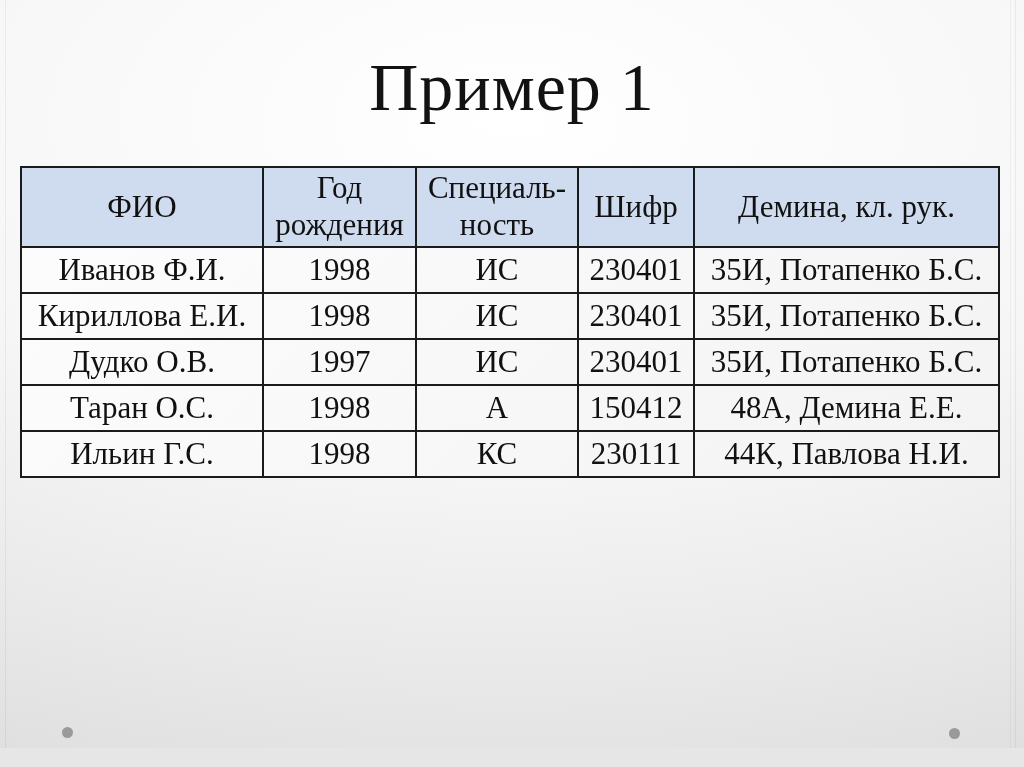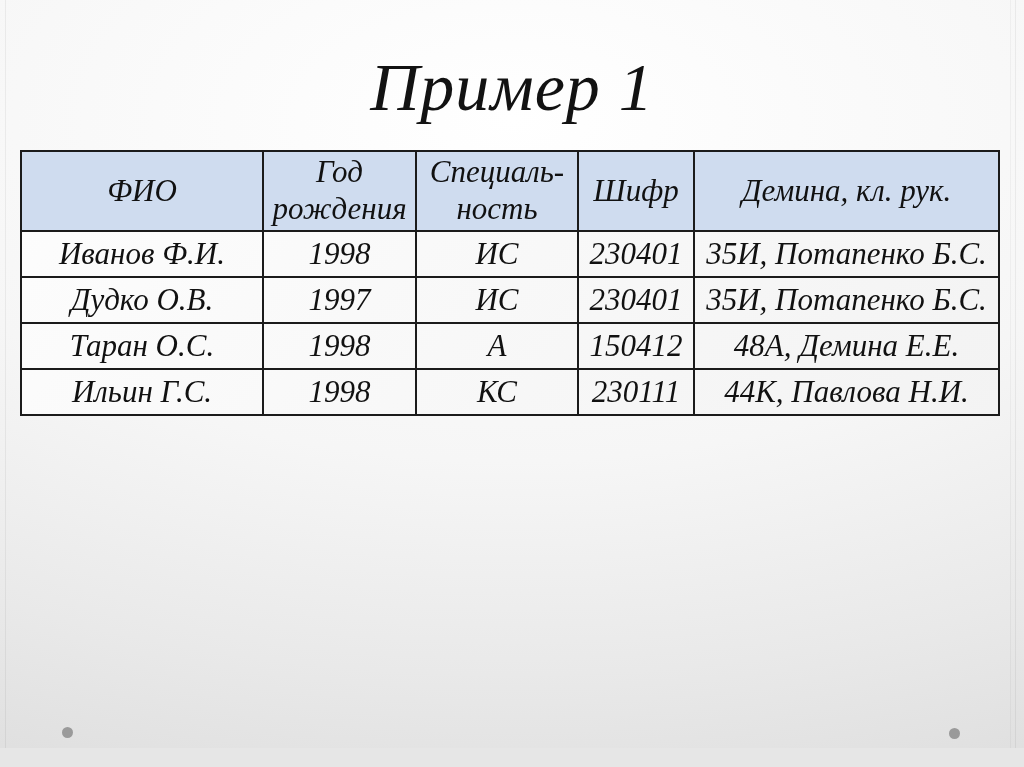--- a/index.html
+++ b/index.html
@@ -4,33 +4,32 @@
 <style>
   html,body { margin:0; padding:0; }
   body {
     width:1024px; height:767px; overflow:hidden;
     font-family:"Liberation Serif","DejaVu Serif",serif;
     background:#e6e6e6;
   }
   .slide {
     position:relative; width:1024px; height:748px;
     background:radial-gradient(130% 95% at 50% 16%, #ffffff 0%, #f6f6f6 48%, #e9e9e9 78%, #dedede 100%);
-    font-style:italic;
   }
   .frame-line { position:absolute; top:0; bottom:0; width:1px; background:rgba(0,0,0,0.055); }
   .frame-line.left  { left:5px; }
   .frame-line.right { right:8px; }
   .frame-line.right2 { right:13px; background:rgba(0,0,0,0.035); }
   .slide-title {
     position:absolute; top:52px; left:0; width:1024px;
     text-align:center; font-size:68px; line-height:1.05;
     color:#121212; letter-spacing:1px;
   }
   table.data-table {
-    position:absolute; left:20px; top:150px;
+    position:absolute; left:20px; top:166px;
     border-collapse:collapse; table-layout:fixed;
     background:linear-gradient(135deg,#fdfdfd 0%,#f3f3f3 100%);
   }
   .data-table th, .data-table td {
     border:2px solid #1b1b1b;
     text-align:center; vertical-align:middle;
     color:#111; font-size:31px; font-weight:normal;
     padding:0 6px; overflow:hidden;
   }
   .data-table thead tr { height:80px; }
@@ -78,20 +77,27 @@
     </thead>
     <tbody>
       <tr>
         <td>Иванов Ф.И.</td>
         <td>1998</td>
         <td>ИС</td>
         <td>230401</td>
         <td>35И, Потапенко Б.С.</td>
       </tr>
       <tr>
+        <td>Кириллова Е.И.</td>
+        <td>1998</td>
+        <td>ИС</td>
+        <td>230401</td>
+        <td>35И, Потапенко Б.С.</td>
+      </tr>
+      <tr>
         <td>Дудко О.В.</td>
         <td>1997</td>
         <td>ИС</td>
         <td>230401</td>
         <td>35И, Потапенко Б.С.</td>
       </tr>
       <tr>
         <td>Таран О.С.</td>
         <td>1998</td>
         <td>А</td>

